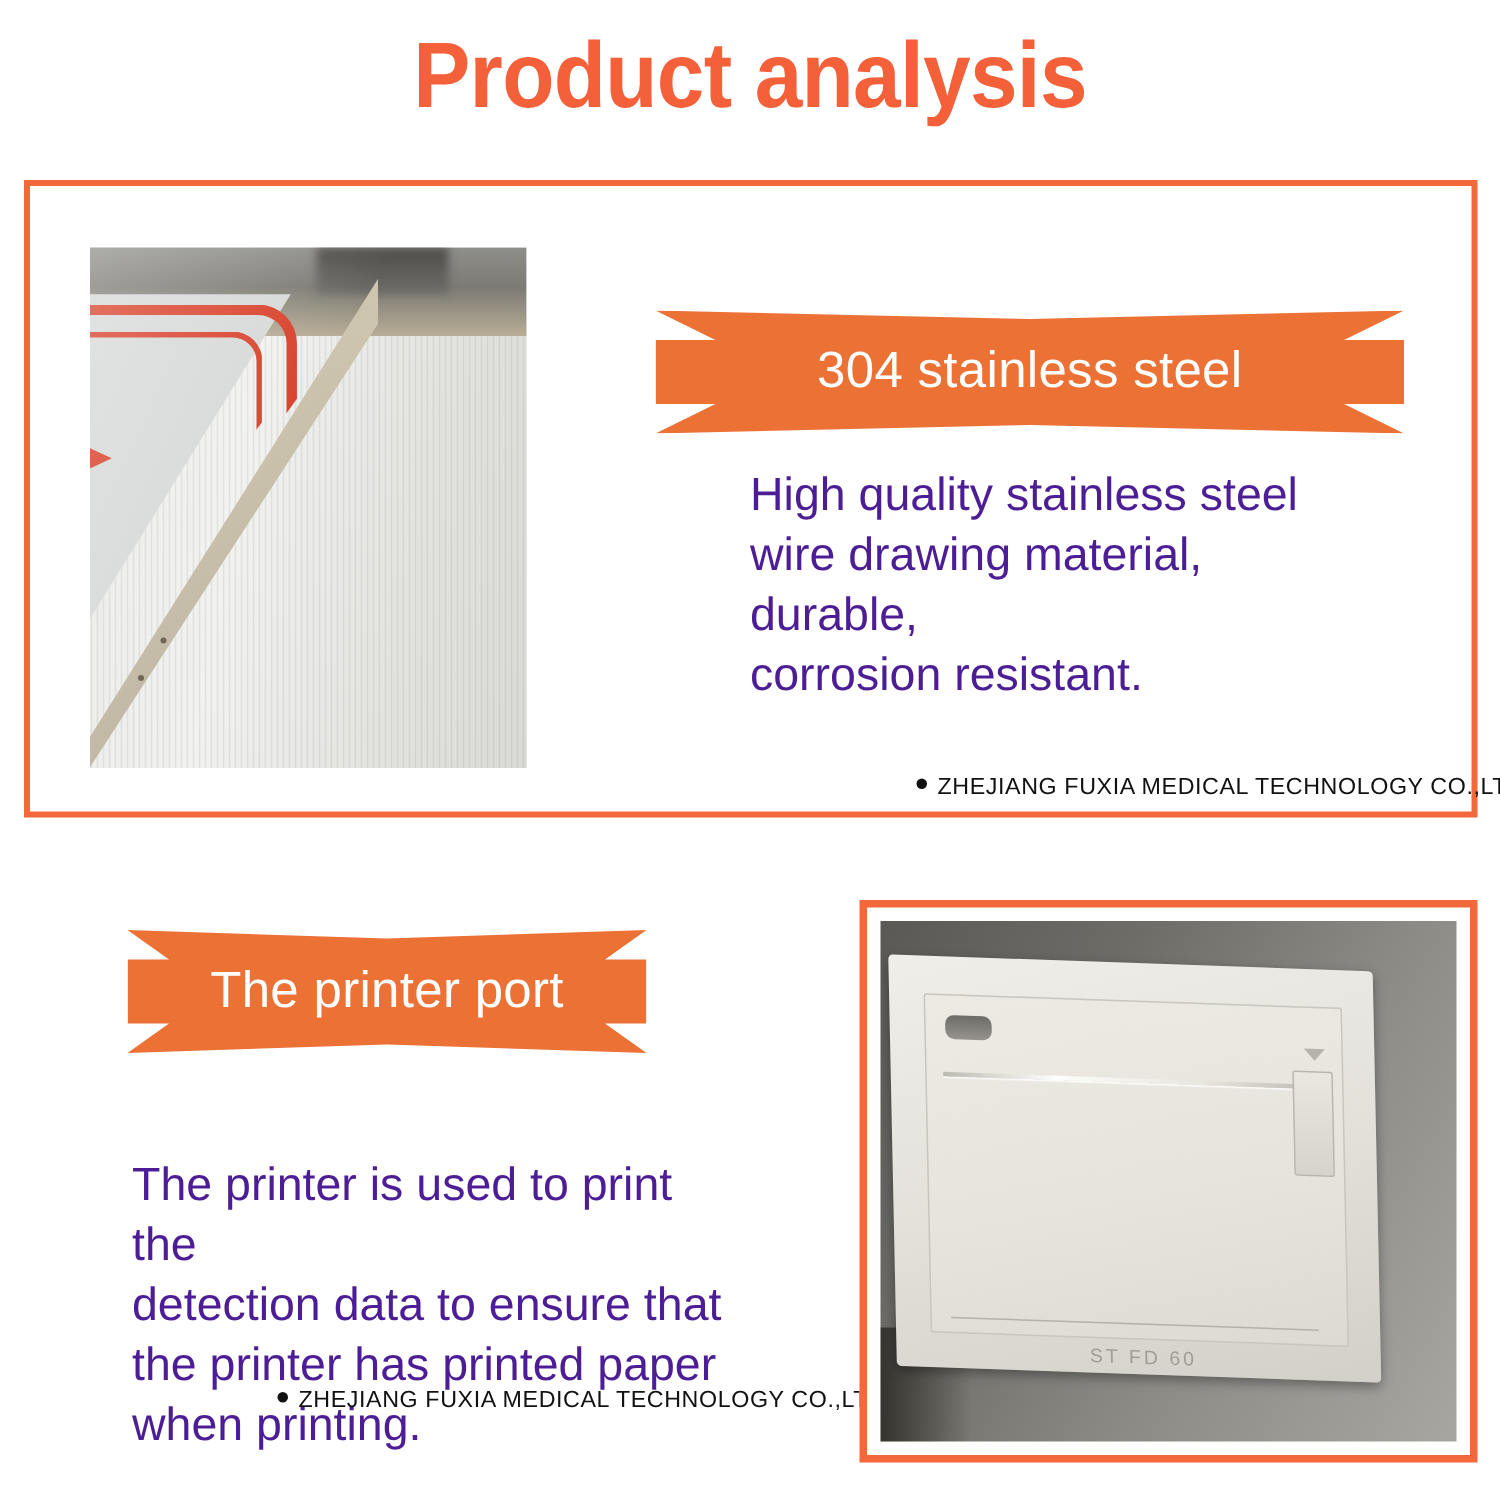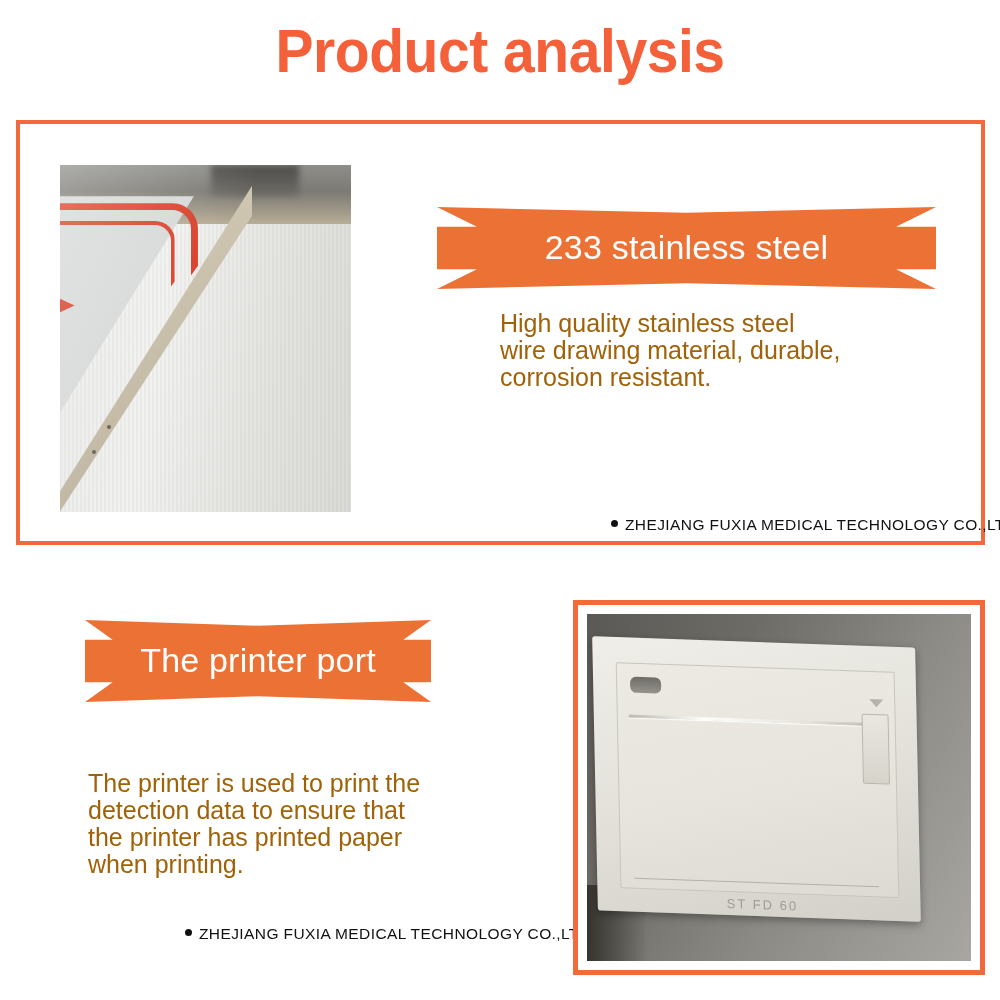--- a/index.html
+++ b/index.html
@@ -182,23 +182,23 @@
     height: 82px;
   }
   .ribbon-label {
     display: block;
     padding-bottom: 2px;
   }
 
   
   .body-text {
     position: absolute;
-    color: #a16207;
-    font-size: 25px;
-    line-height: 27px;
+    color: #4c1d95;
+    font-size: 31px;
+    line-height: 40px;
     white-space: pre-line;
   }
   .body-one {
     left: 500px;
     top: 310px;
     width: 420px;
   }
   .body-two {
     left: 88px;
     top: 770px;
@@ -346,21 +346,21 @@
   <div class="steel-label"></div>
   <div class="steel-label-border"></div>
   <div class="steel-label-border2"></div>
   <div class="steel-label-tri"></div>
   <div class="steel-speck" style="left:16%;top:75%;"></div>
   <div class="steel-speck" style="left:11%;top:82%;"></div>
   <div class="steel-gloss"></div>
 </div>
 
 <div class="ribbon ribbon-one">
-  <span class="ribbon-label">233 stainless steel</span>
+  <span class="ribbon-label">304 stainless steel</span>
 </div>
 
 <div class="body-text body-one">High quality stainless steel
 wire drawing material, durable,
 corrosion resistant.</div>
 
 <div class="company company-one">
   <span class="dot"></span><span>ZHEJIANG FUXIA MEDICAL TECHNOLOGY CO.,LTD.</span>
 </div>
 

